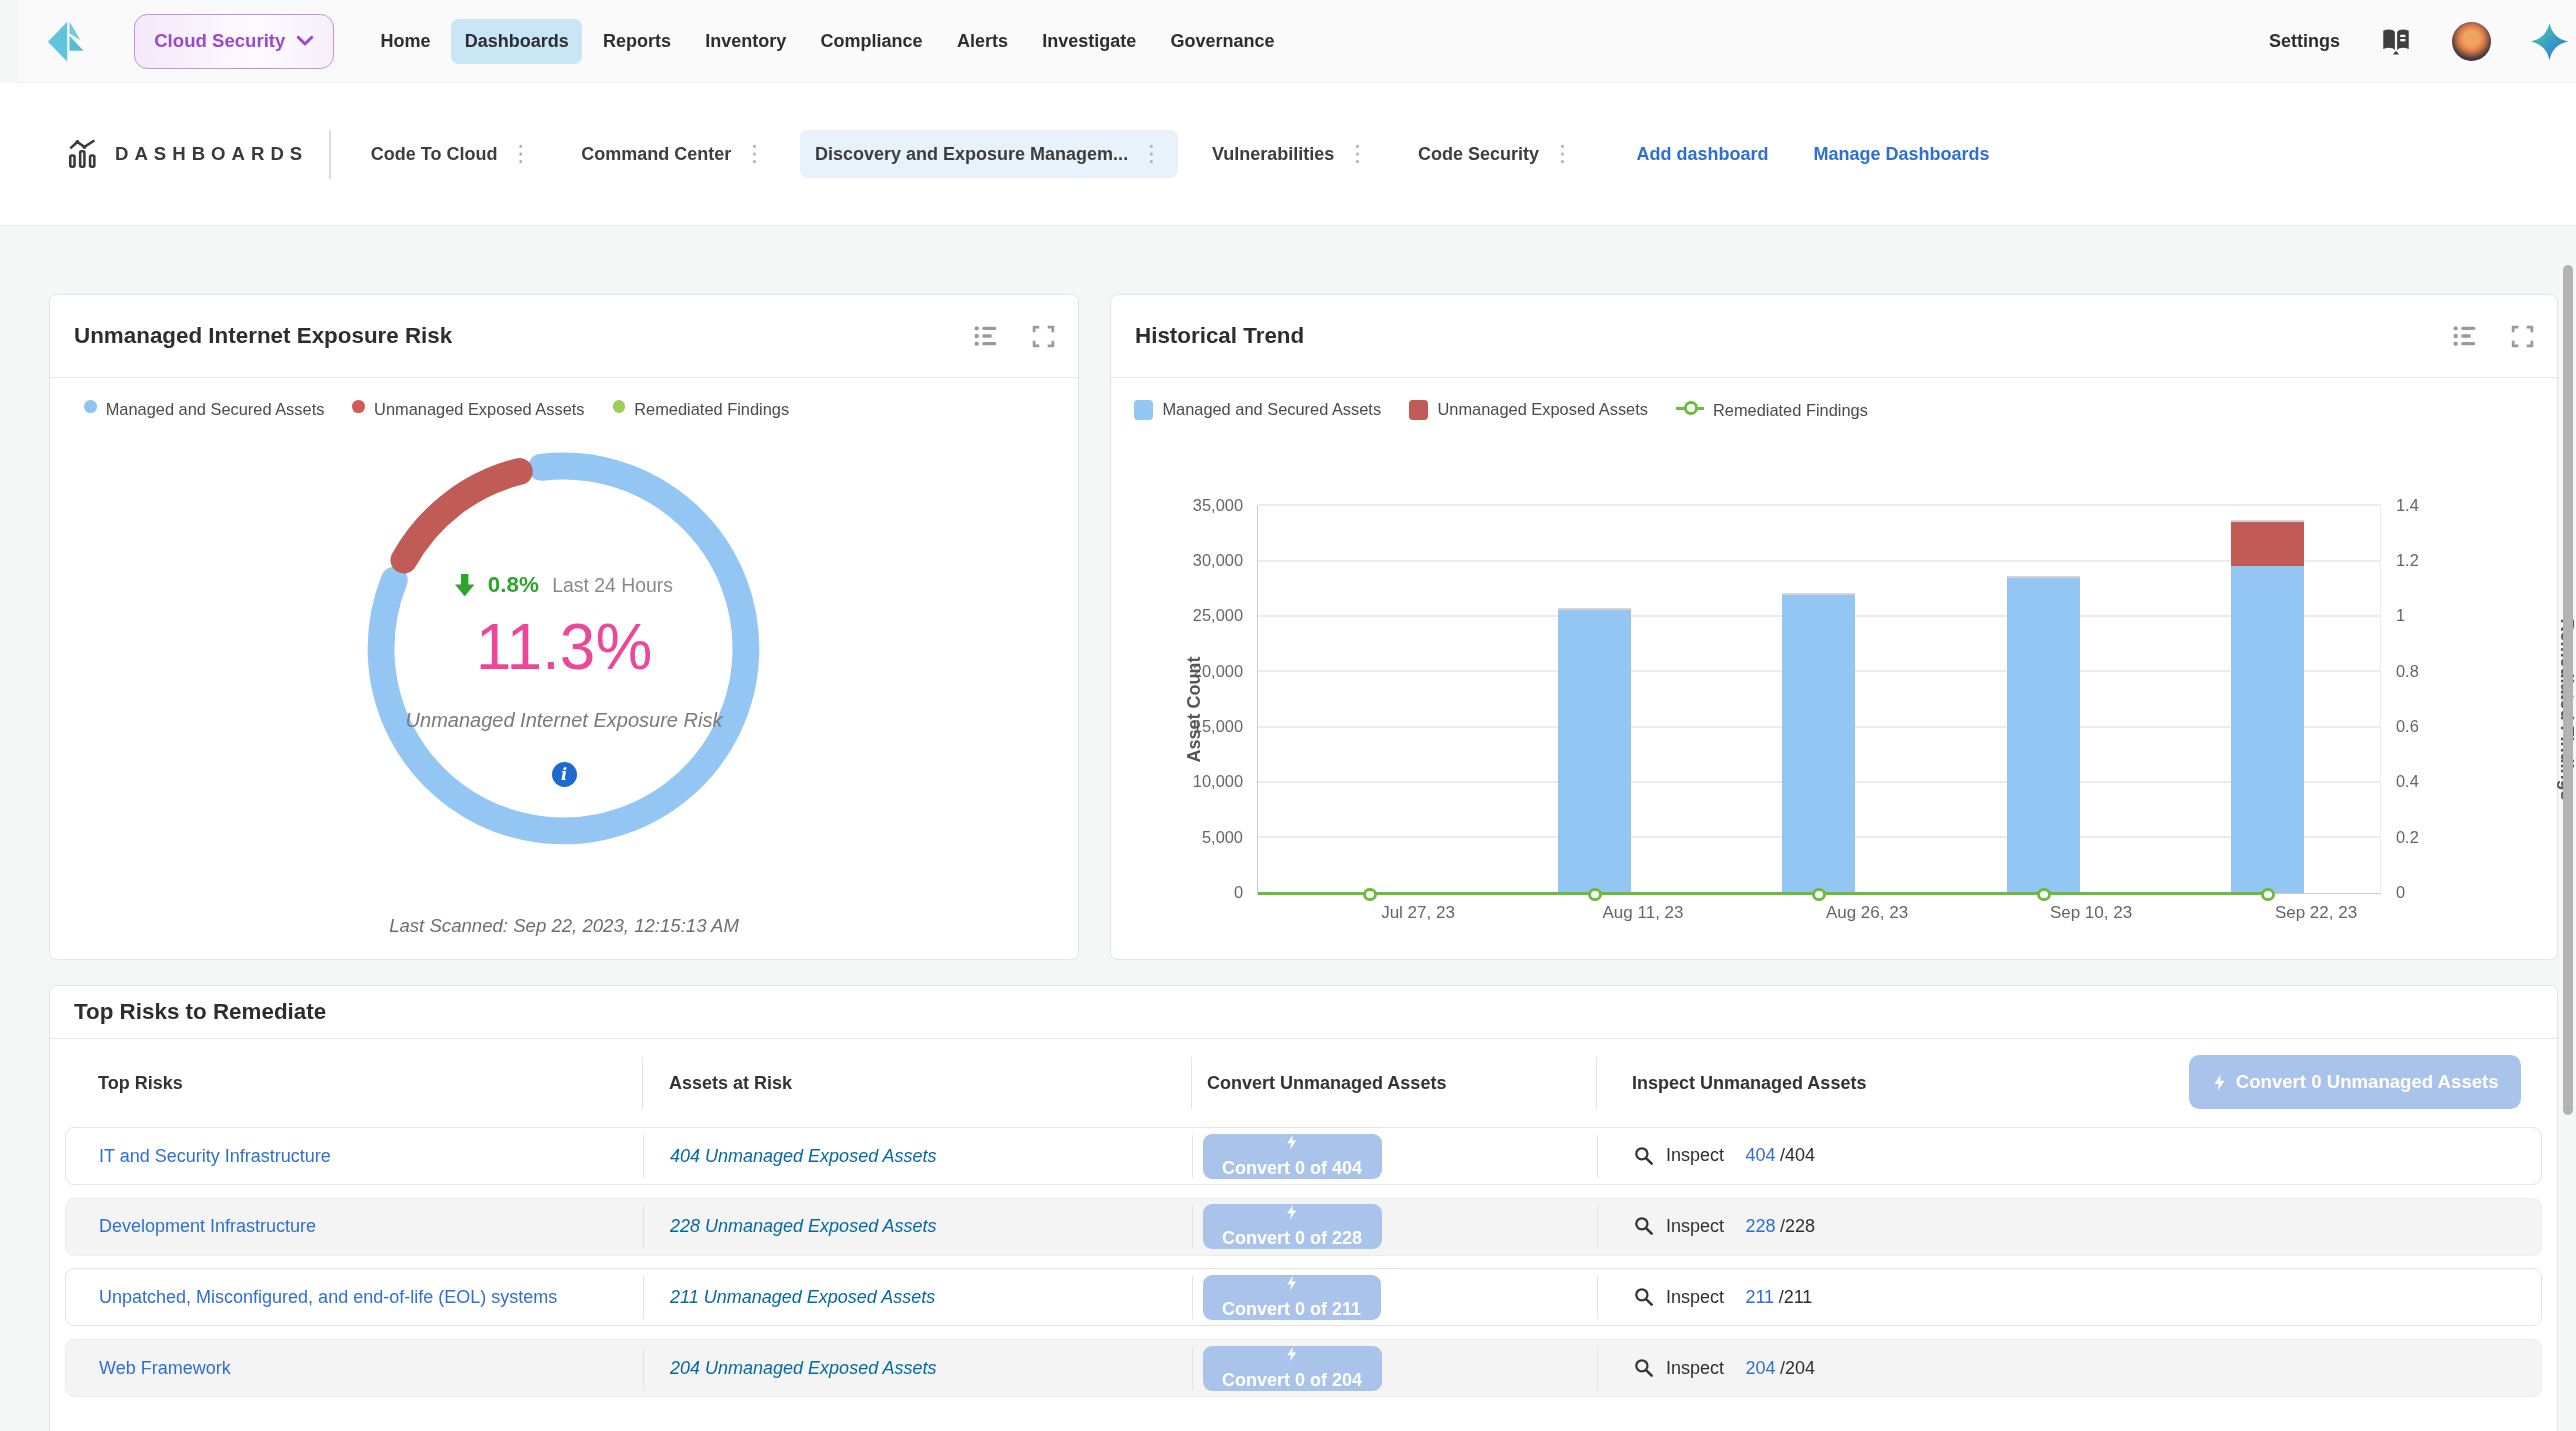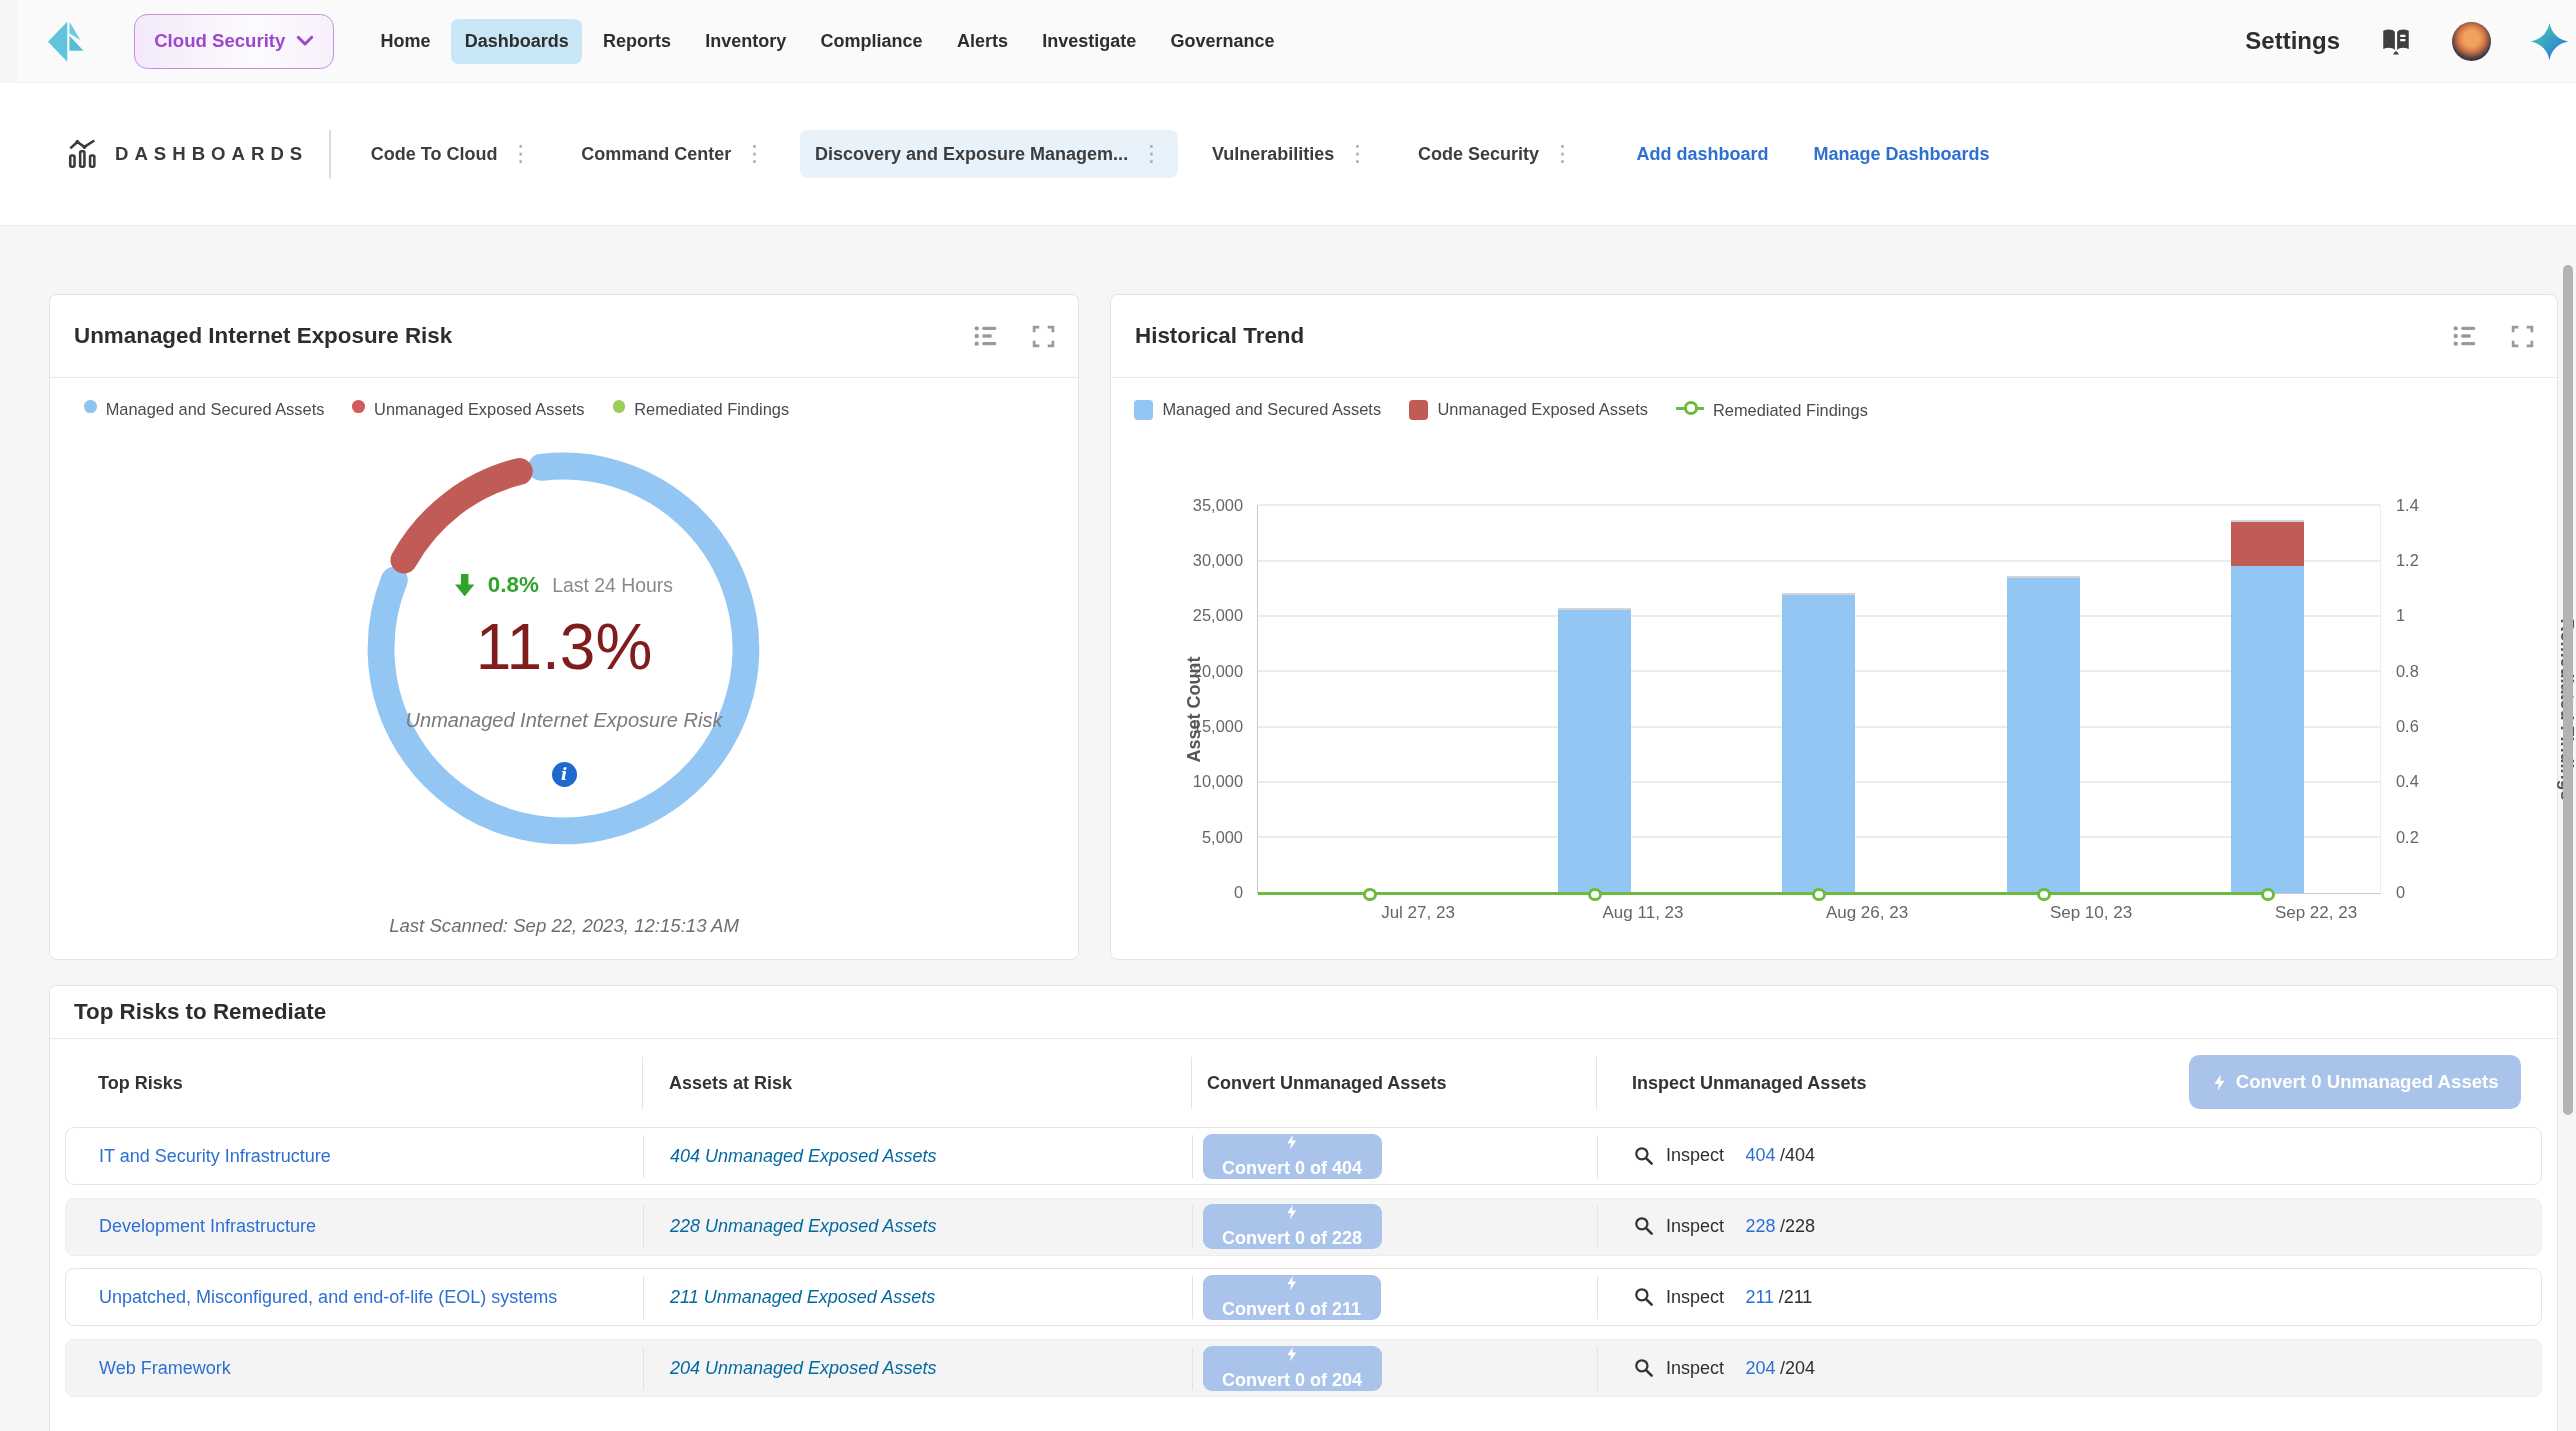--- a/index.html
+++ b/index.html
@@ -10,21 +10,21 @@
           border-bottom:1.5px solid #eeeeee;display:flex;align-items:center;box-sizing:border-box;}
   .logo{margin-left:27px;flex:0 0 auto;}
   .pill{margin-left:46px;height:55px;min-width:200px;display:flex;align-items:center;justify-content:center;
         gap:10.4px;border-radius:13.4px;border:1.5px solid #c490e2;
         background:linear-gradient(90deg,#f3e9fa 0%,#fdfbfe 60%,#f7f0fc 100%);
         color:#9c48cc;font-size:18.6px;font-weight:700;cursor:pointer;padding:0 18px;box-sizing:border-box;}
   .nav-items{display:flex;align-items:center;margin-left:33px;gap:7.5px;}
   .nav-item{font-size:18px;font-weight:600;color:#2e2e2e;padding:12px 13.4px;border-radius:7.5px;cursor:pointer;white-space:nowrap;}
   .nav-item.active{background:#c8e6f6;}
   .nav-right{margin-left:auto;margin-right:25px;display:flex;align-items:center;gap:39px;}
-  .settings{font-size:24px;font-weight:700;color:#2e2e2e;cursor:pointer;}
+  .settings{font-size:18px;font-weight:700;color:#2e2e2e;cursor:pointer;}
   .avatar{width:39px;height:39px;border-radius:50%;cursor:pointer;
           background:radial-gradient(circle at 50% 42%,#f0a35c 26%,#d7784a 44%,#463a40 68%,#2f2a31 100%),
                      linear-gradient(#e5e3e0,#cfcecb);}
   
   .subheader{position:absolute;left:0;top:83px;width:100%;height:143px;background:#ffffff;
              border-bottom:1.5px solid #e9e9e9;display:flex;align-items:center;box-sizing:border-box;}
   .dash-label-wrap{display:flex;align-items:center;margin-left:66px;gap:15px;}
   .dash-title{font-size:18.6px;font-weight:600;letter-spacing:6px;color:#3a3a3a;}
   .vdiv{width:1.5px;height:49px;background:#dcdcdc;margin:0 25px 0 21px;}
   .tabs{display:flex;gap:19.4px;}
@@ -52,21 +52,21 @@
                 background:#fff;border:3px solid var(--accent-green,#6cbb3f);}
   
   #exposure-card{left:49px;top:294px;width:1030px;height:666px;}
   #exposure-card .legend{margin:22.4px 0 0 34px;}
   .donut-wrap{position:absolute;left:305px;top:145px;width:417px;height:417px;}
   .donut-center{position:absolute;left:514px;top:277px;transform:translateX(-50%);width:522px;
                 display:flex;flex-direction:column;align-items:center;}
   .delta-row{display:flex;align-items:center;gap:13.4px;}
   .delta-val{font-size:22.4px;font-weight:700;color:#2fa32b;}
   .delta-period{font-size:19.4px;color:#8a8a8a;}
-  .big-val{margin-top:12px;font-size:64px;color:#7f1d1d;}
+  .big-val{margin-top:12px;font-size:64px;color:#ec4899;}
   .donut-caption{margin-top:25px;font-size:20px;font-style:italic;color:#7a7a7a;}
   .info-dot{margin-top:30px;width:25px;height:25px;border-radius:50%;background:#1e69ce;color:#fff;
             display:flex;align-items:center;justify-content:center;
             font-family:"DejaVu Serif",serif;font-style:italic;font-weight:700;font-size:16.4px;cursor:pointer;}
   .scan-footer{position:absolute;left:0;right:0;top:620px;text-align:center;
                font-size:18.6px;font-style:italic;color:#6e6e6e;}
   
   #trend-card{left:1110px;top:294px;width:1448px;height:666px;}
   #trend-card .legend{margin:22.4px 0 0 23px;}
   .plot{position:absolute;left:146px;top:210px;width:1122px;height:388px;

